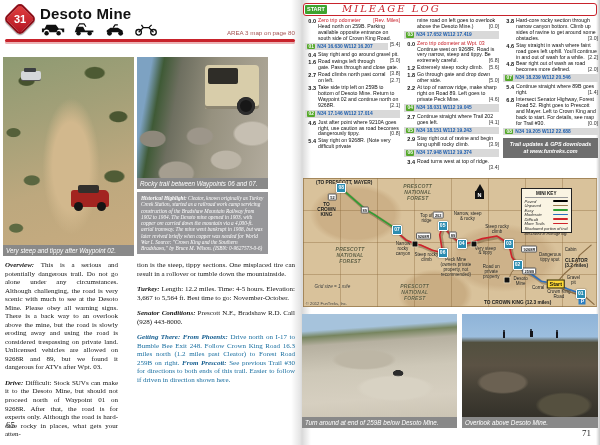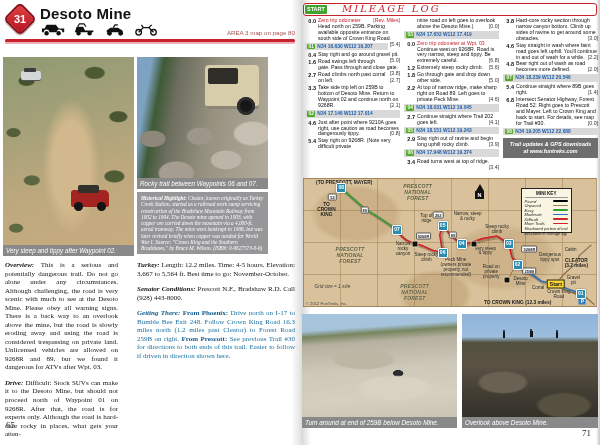--- a/index.html
+++ b/index.html
@@ -50,21 +50,21 @@
   #tan-jeep .bw{position:absolute;right:4px;bottom:-6px;width:18px;height:18px;background:#171717;border-radius:50%;box-shadow:inset 0 0 0 3px #2d2d2d;}
   
   #hist-box{left:137px;top:192px;width:131px;height:62px;background:#97979a;color:#fff;font:italic 5.25px/1.2 "Liberation Serif",serif;padding:3px 4px;box-sizing:border-box;overflow:hidden;}
   #hist-box b{font-weight:bold;}
   
   .col{position:absolute;font-size:7px;line-height:1.22;text-align:justify;}
   #col-a{left:5px;top:261px;width:113px;}
   #col-b{left:137px;top:261px;width:158px;}
   .para{margin:0 0 7px 0;}
   .plabel{font-weight:bold;font-style:italic;}
-  .blue{color:#1a6fa0;} .blueb{color:#0f5a8d;font-weight:bold;} .bluelb{color:#0f5a8d;font-weight:bold;font-style:italic;}
+  .blue{color:#1a6fa0;} .blueb{color:#0f5a8d;font-weight:bold;font-style:italic;} .bluelb{color:#0f5a8d;font-weight:bold;font-style:italic;}
   .pnum{position:absolute;font-size:9px;color:#222;}
   #pn84{left:6px;top:420px;} #pn85{left:582px;top:428px;}
   
   #log-banner{left:303px;top:3px;width:294px;height:13px;border:1.5px solid #c8232c;border-radius:3px;box-sizing:border-box;background:#fff;}
   #start-tag{position:absolute;left:1px;top:1px;background:#3fa32e;color:#fff;font:bold 5.5px/7px "Liberation Sans",sans-serif;padding:1px 2px;border-radius:1px;}
   #log-title{position:absolute;left:38px;top:-1px;font-family:"DejaVu Serif",serif;font-style:italic;font-weight:normal;font-size:10px;color:#c8232c;letter-spacing:2px;}
   .log-col{position:absolute;top:18px;width:95px;font-family:"Liberation Sans",sans-serif;font-size:5.2px;line-height:1.14;color:#111;}
   #log-col-0{left:305px;} #log-col-1{left:404px;} #log-col-2{left:503px;}
   .log-entry{position:relative;padding-left:13px;margin-bottom:1px;text-align:left;}
   .log-entry .mile{position:absolute;left:0;top:0;width:11px;text-align:right;font-weight:bold;font-size:5.5px;}
@@ -183,20 +183,21 @@
 </div>
 
 <div class="abs" id="hist-box"><b>Historical Highlight:</b><span> Cleator, known originally as Turkey Creek Station, started as a railroad work camp servicing construction of the Bradshaw Mountain Railway from 1902 to 1904. The Desoto mine opened in 1903, with copper ore carried down the mountain via a 4,000-ft. aerial tramway. The mine went bankrupt in 1908, but was later revived briefly when copper was needed for World War I. Source: "Crown King and the Southern Bradshaws," by Bruce M. Wilson. (ISBN: 0-9627573-0-6)</span></div>
 
 <div class="col" id="col-a">
   <p class="para"><span class="plabel">Overview:</span><span> This is a serious and potentially dangerous trail. Do not go alone under any circumstances. Although challenging, the road is very scenic with much to see at the Desoto Mine. Please obey all warning signs. There is a back way to an overlook above the mine, but the road is slowly eroding away and using the road is considered trespassing on private land. Unlicensed vehicles are allowed on 9268R and 89, but we found it dangerous for ATVs after Wpt. 03.</span></p>
   <p class="para"><span class="plabel">Drive:</span><span> Difficult: Stock SUVs can make it to the Desoto Mine, but should not proceed north of Waypoint 01 on 9268R. After that, the road is for experts only. Although the road is hard-core rocky in places, what gets your atten-</span></p>
 </div>
 
 <div class="col" id="col-b">
+  <p class="para">tion is the steep, tippy sections. One misplaced tire can result in a rollover or tumble down the mountainside.</p>
   <p class="para"><span class="plabel">Turkey:</span><span> Length: 12.2 miles. Time: 4-5 hours. Elevation: 3,667 to 5,564 ft. Best time to go: November-October.</span></p>
   <p class="para"><span class="plabel">Senator Conditions:</span><span> Prescott N.F., Bradshaw R.D. Call (928) 443-8000.</span></p>
   <p class="para"><span class="bluelb">Getting There:</span><span class="blueb"> From Phoenix:</span><span class="blue"> Drive north on I-17 to Bumble Bee Exit 248. Follow Crown King Road 16.3 miles north (1.2 miles past Cleator) to Forest Road 259B on right.</span><span class="blueb"> From Prescott:</span><span class="blue"> See previous Trail #30 for directions to both ends of this trail. Easier to follow if driven in direction shown here.</span></p>
 </div>
 
 <div class="pnum" id="pn84">65</div>
 
 <div class="abs" id="log-banner">
   <span id="start-tag">START</span>
   <span id="log-title">MILEAGE LOG</span>

